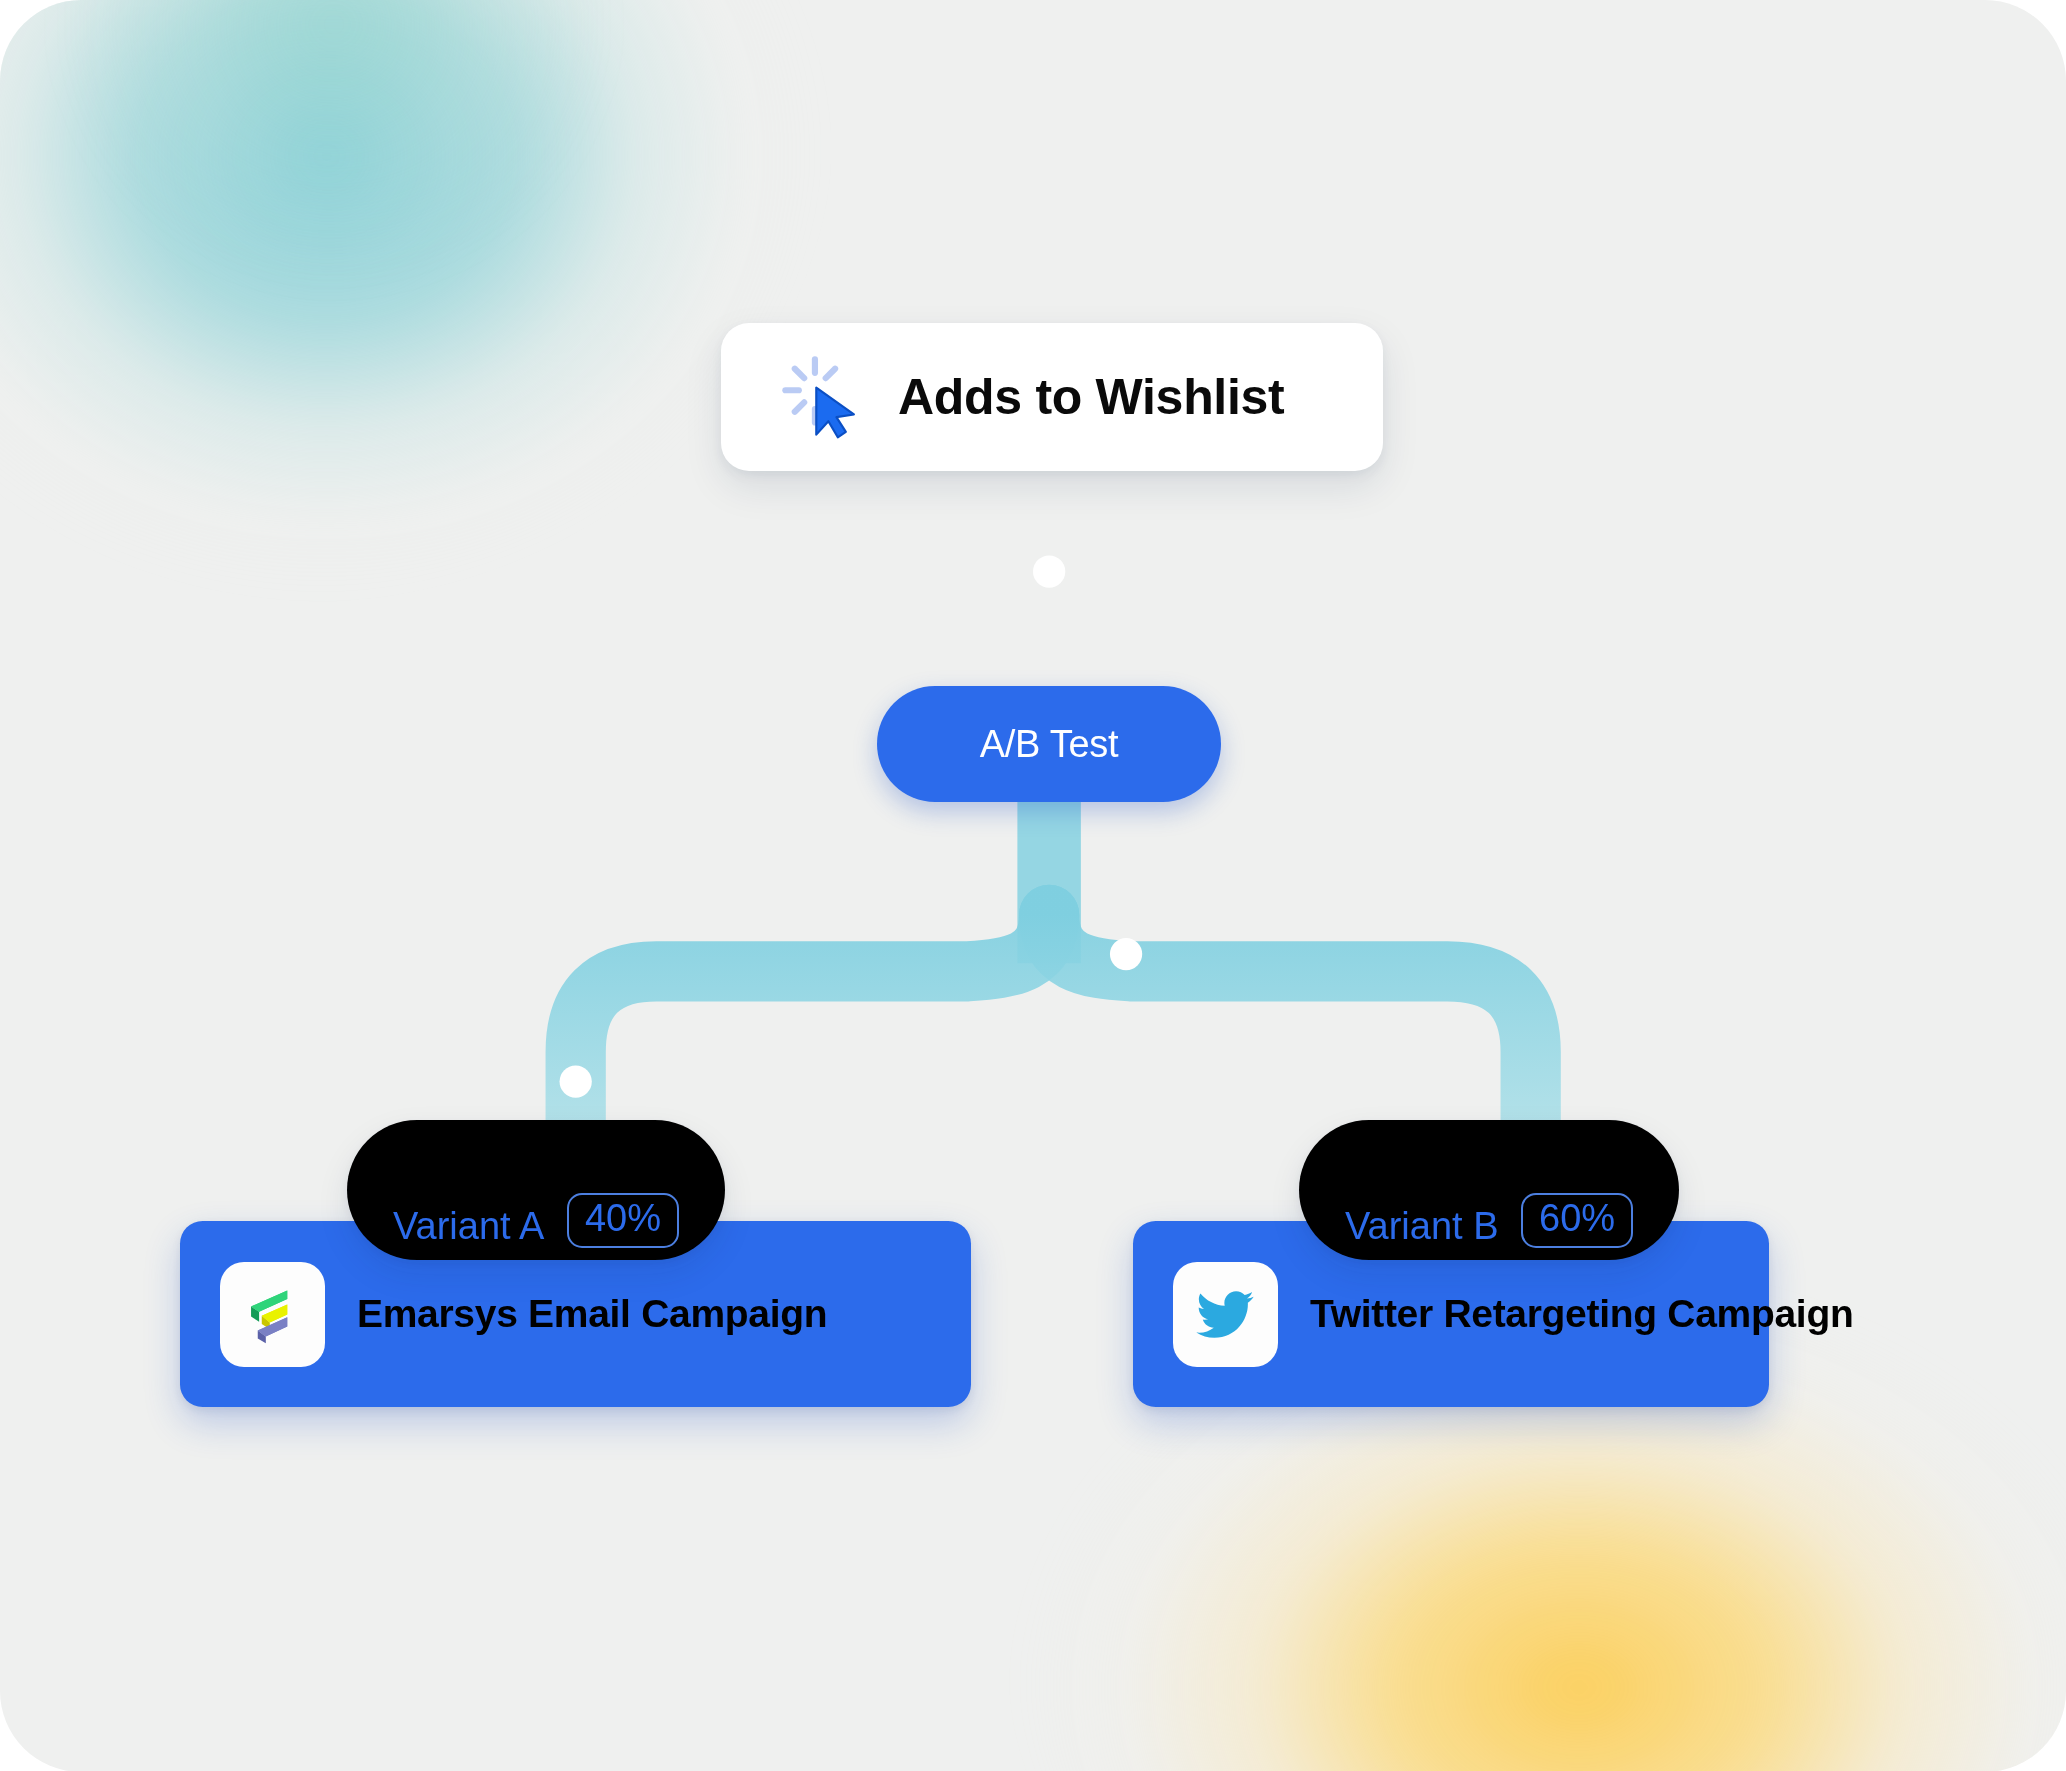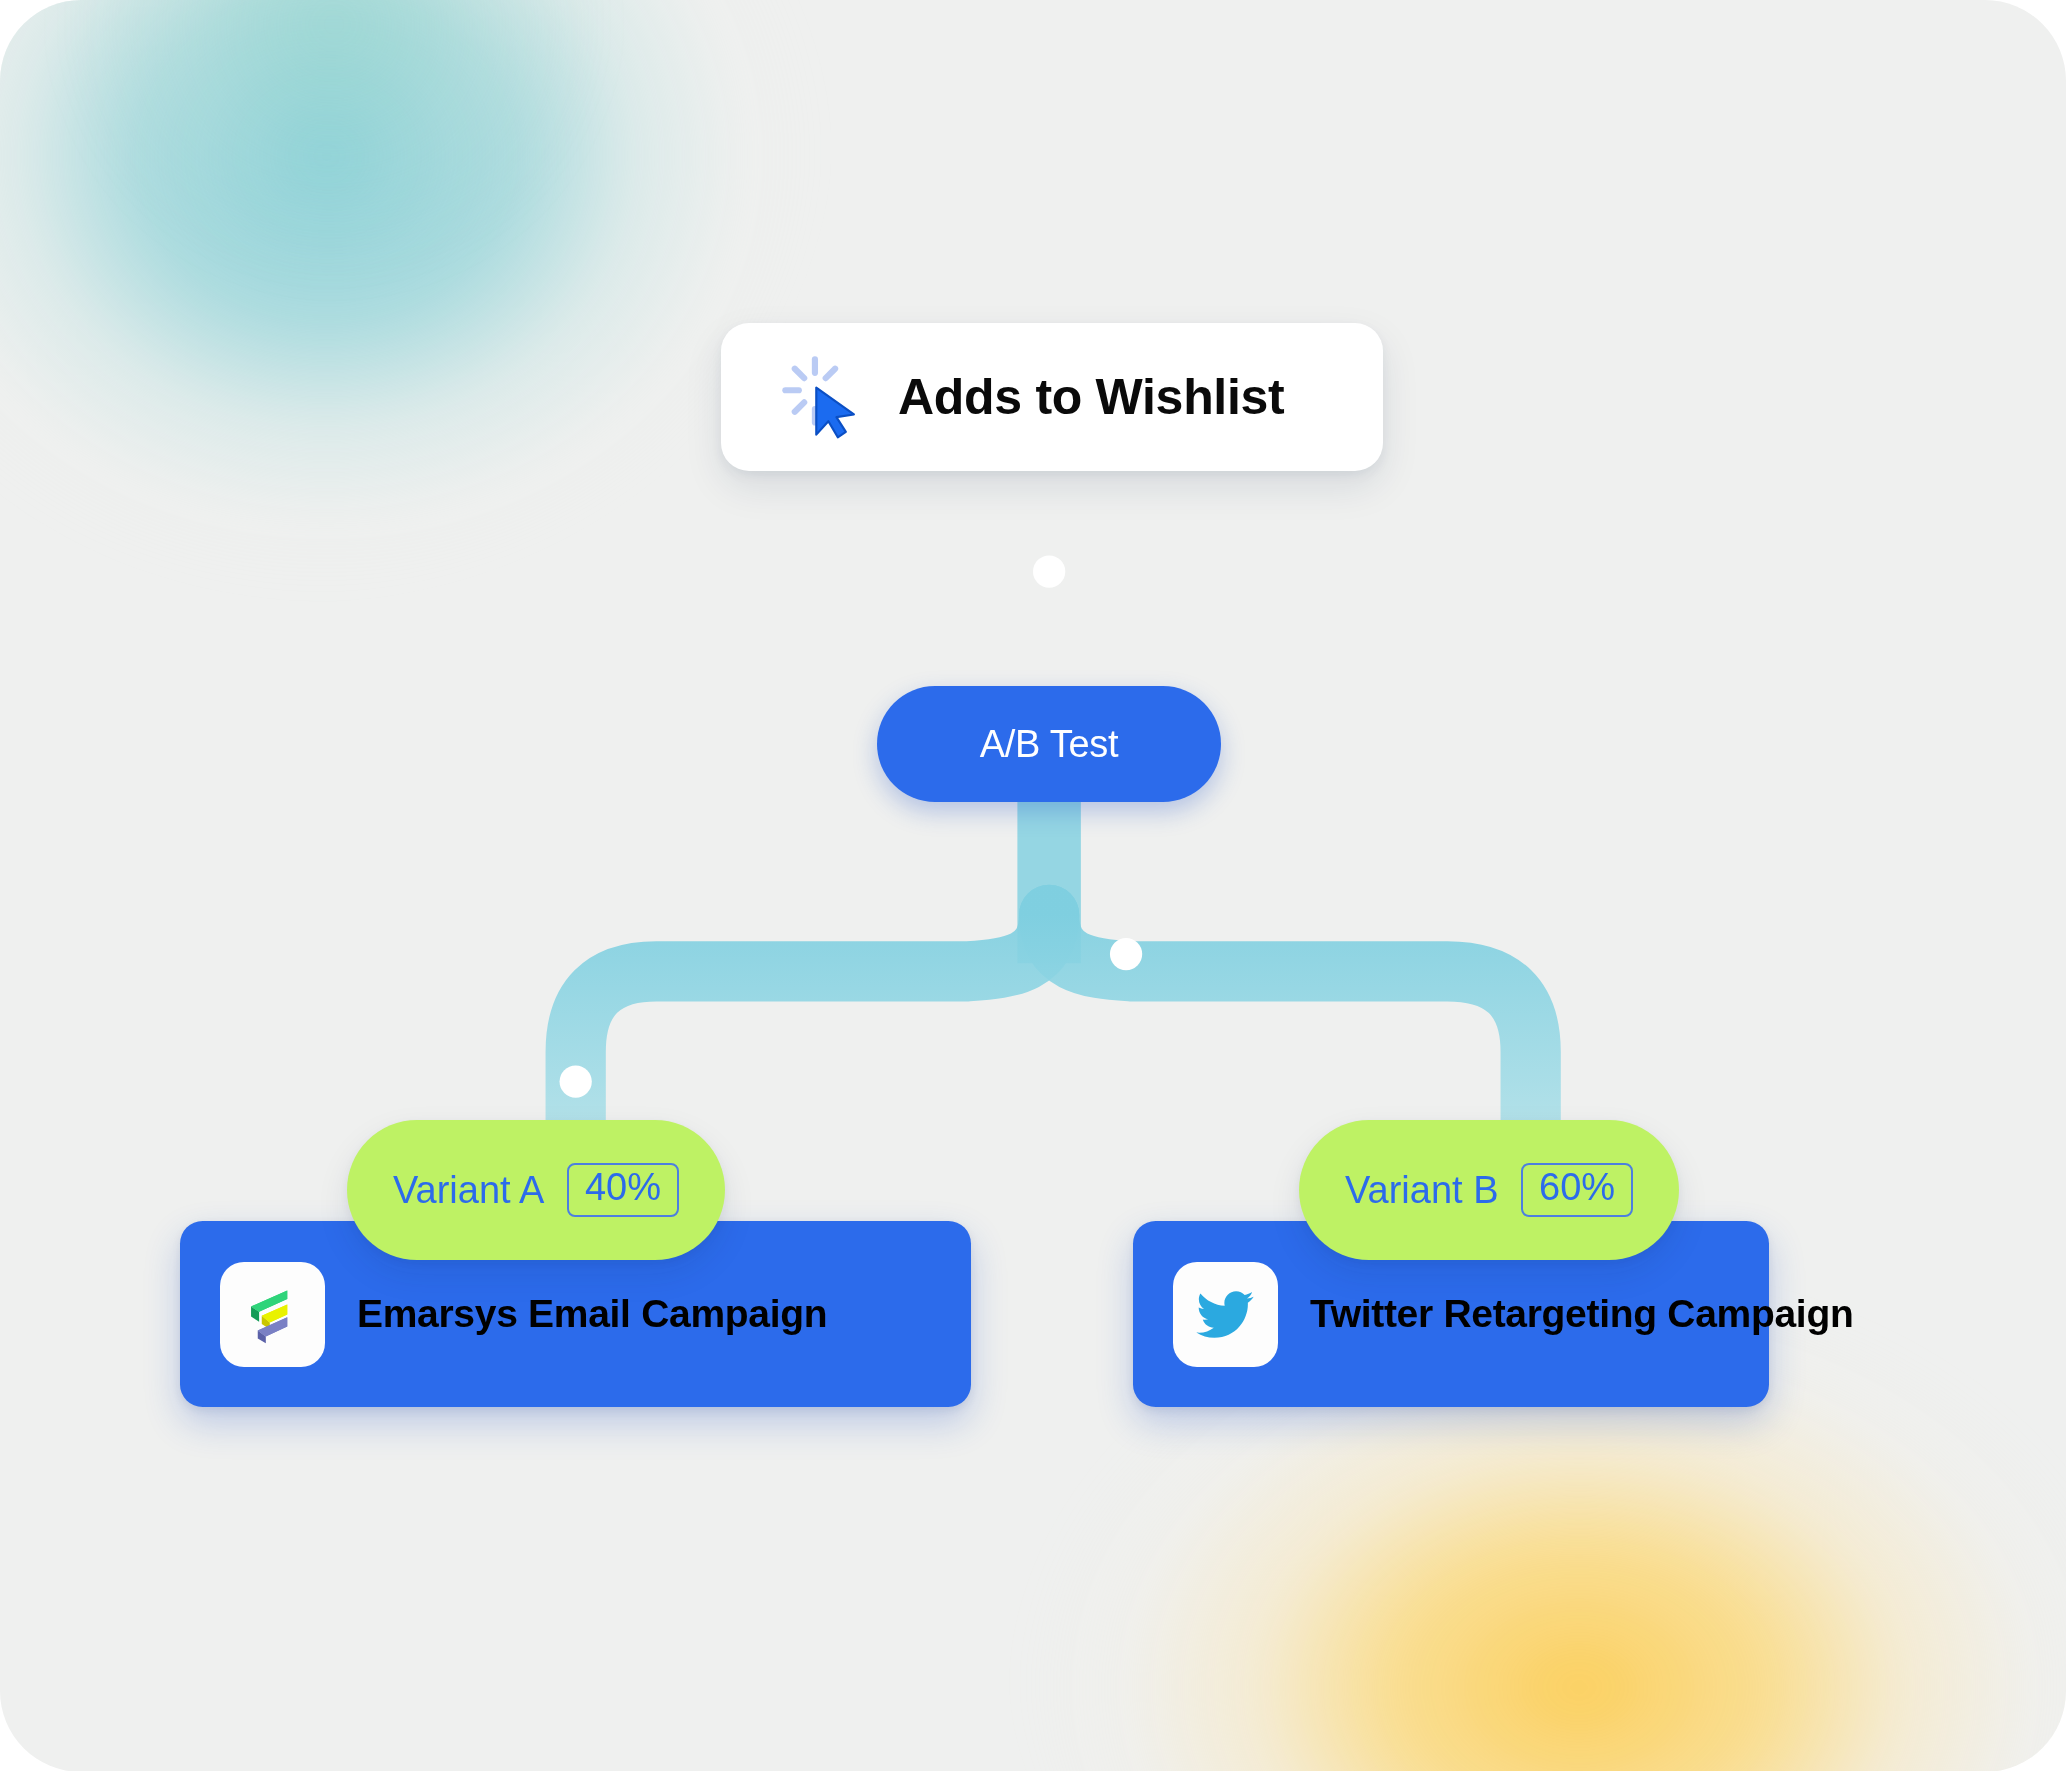--- a/index.html
+++ b/index.html
@@ -126,43 +126,43 @@
     font-weight: 400;
     color: #ffffff;
     letter-spacing: -0.3px;
   }
 
   
   .variant-pill {
     position: absolute;
     z-index: 4;
     height: 140px;
-    background: #bef264;
+    background: #000000;
     border-radius: 70px;
     display: flex;
-    align-items: center;
+    align-items: flex-end;
     justify-content: center;
     gap: 22.6px;
-    padding: 4px 46px;
+    padding: 12px 46px;
     box-sizing: border-box;
     box-shadow: 0 14px 32px rgba(23, 43, 77, 0.10),
                 0 3.2px 8.6px rgba(23, 43, 77, 0.05);
   }
   .variant-pill .vlabel {
     font-size: 38px;
     font-weight: 400;
     color: #2C6BEB;
     white-space: nowrap;
   }
   .variant-pill .vbadge {
     font-size: 38px;
     font-weight: 400;
     color: #2C6BEB;
     border: 2.7px solid #4C7FE0;
-    border-radius: 8px;
+    border-radius: 15px;
     padding: 3.2px 16px 7.5px 16px;
     line-height: 1.05;
   }
   #variant-a-pill { left: 347px;  top: 1120px; }
   #variant-b-pill { left: 1299px; top: 1120px; }
 
   
   .campaign-card {
     position: absolute;
     z-index: 3;

